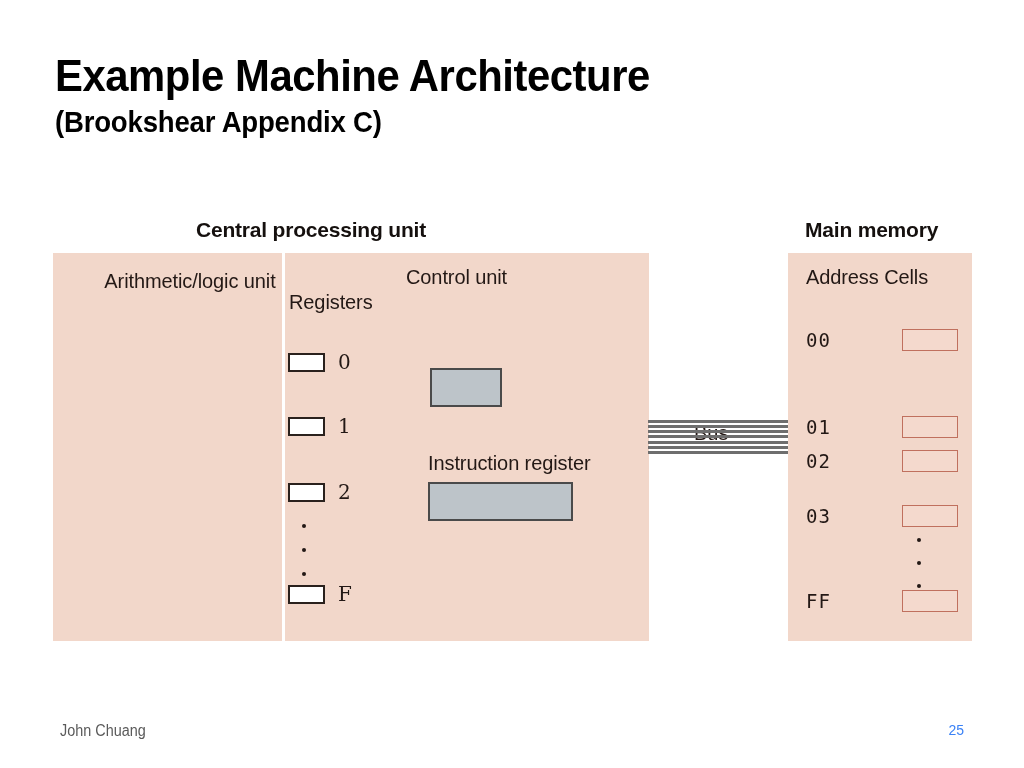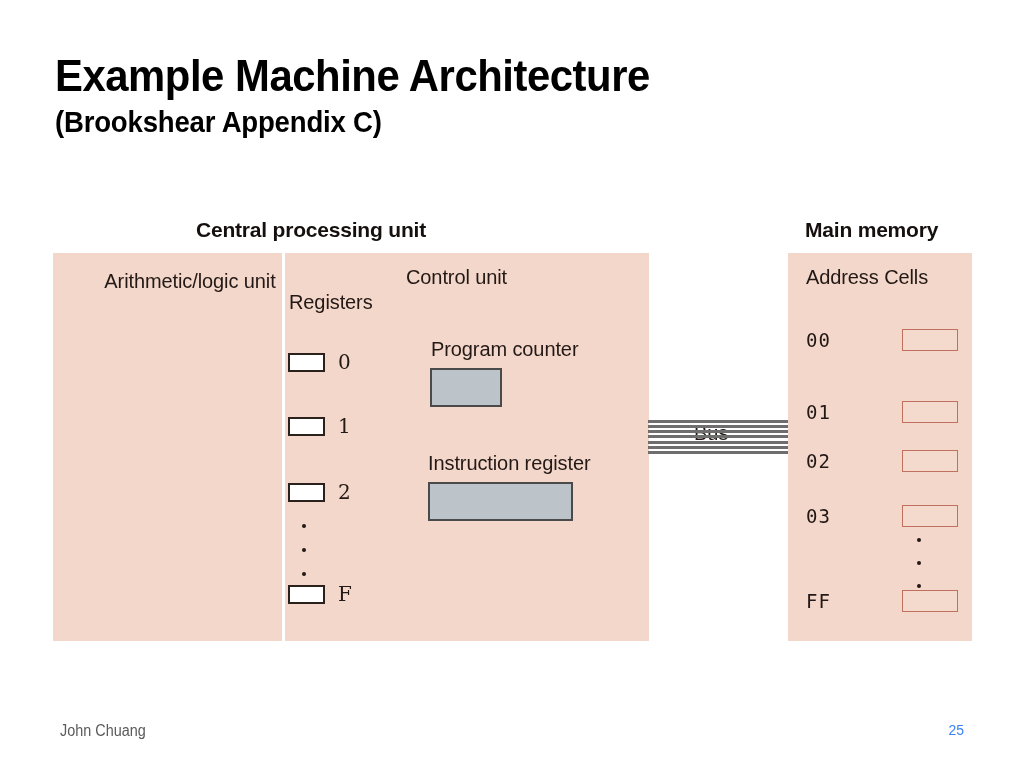--- a/index.html
+++ b/index.html
@@ -245,21 +245,21 @@
     line-height: 1;
   }
   .memory-cell {
     width: 56px;
     height: 22px;
     background: #f4d9cd;
     border: 1.5px solid #c0705e;
     box-sizing: border-box;
   }
   #memory-row-00 { top: 329px; }
-  #memory-row-01 { top: 401px; text-align: center; }
+  #memory-row-01 { top: 416px; text-align: center; }
   #memory-row-02 { top: 450px; }
   #memory-row-03 { top: 505px; text-align: right; }
   #memory-row-FF { top: 590px; gap: 20px; }
 
   
   #footer-author {
     position: absolute;
     left: 60px;
     top: 722px;
     font-size: 16px;
@@ -309,21 +309,20 @@
   <div id="registers-dots" class="vdots">
     <span></span>
       <span></span>
       <span></span>
   </div>
   <div id="register-row-F" class="register-row">
     <span class="register-box"></span>
     <span class="register-name">F</span>
   </div>
 
-  <div id="program-counter-label" class="panel-label">Program counter</div>
   <div id="program-counter-box" class="gray-box"></div>
 
   <div id="instruction-register-label" class="panel-label">Instruction register</div>
   <div id="instruction-register-box" class="gray-box"></div>
 
   <div id="bus-label" class="panel-label">Bus</div>
   <div id="bus-lines">
       <div class="bus-line" style="top: 0px; background: rgb(110, 110, 110);"></div>
       <div class="bus-line" style="top: 5.14286px; background: rgb(110, 110, 110);"></div>
       <div class="bus-line" style="top: 10.2857px; background: rgb(110, 110, 110);"></div>

